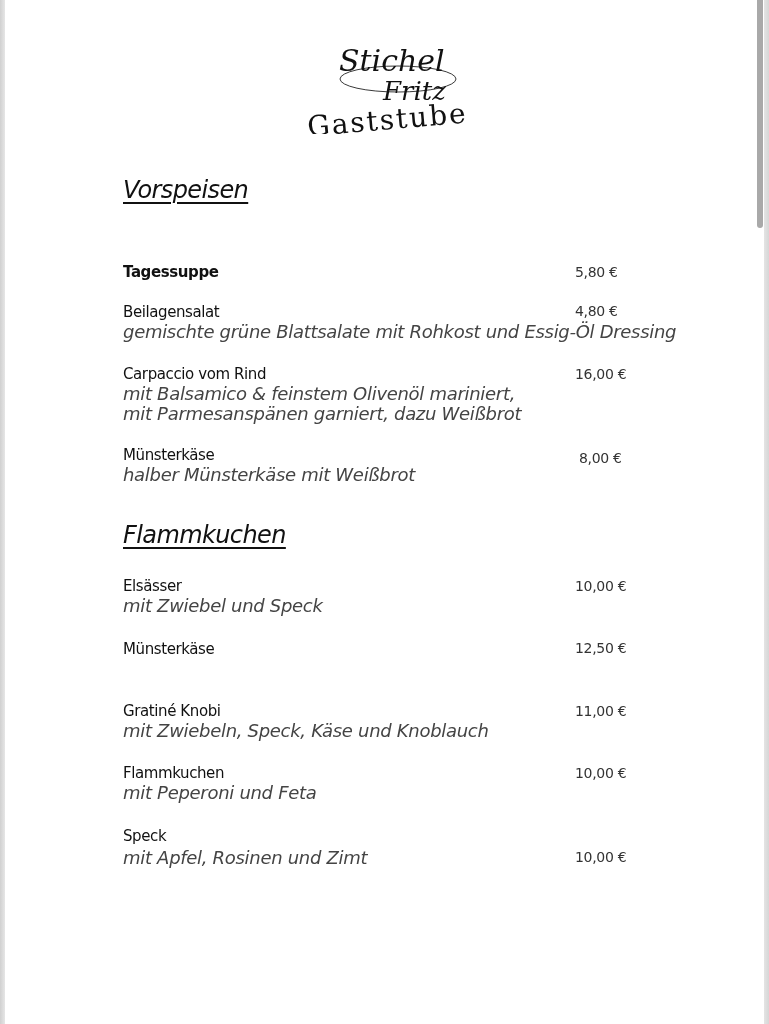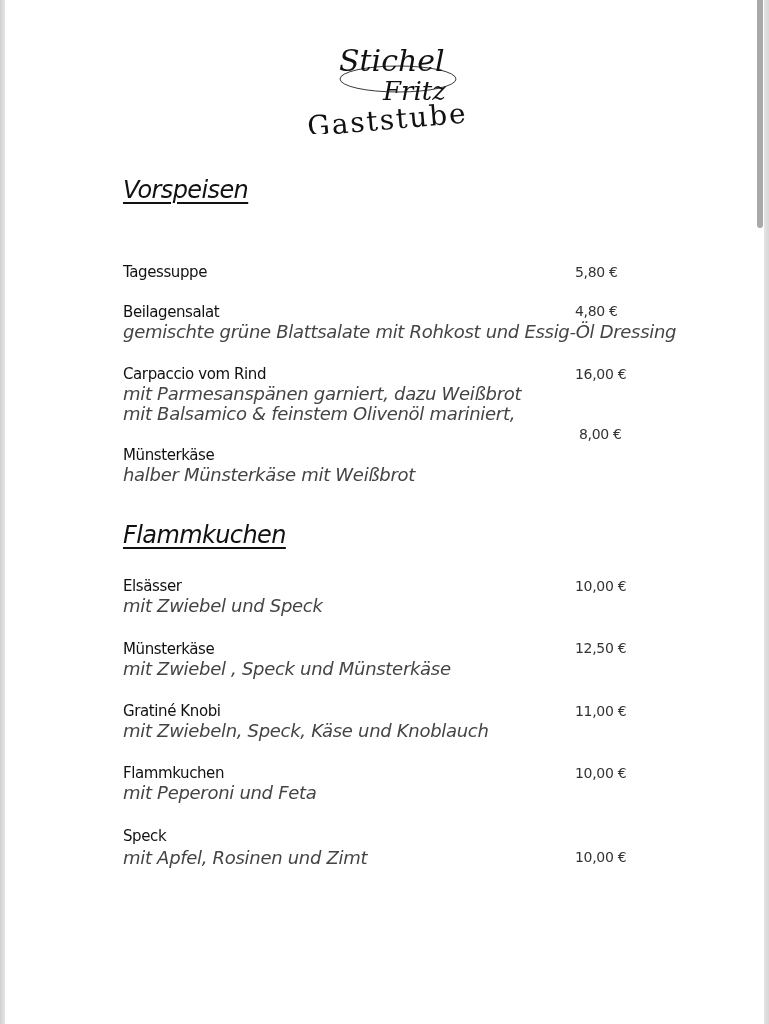--- a/index.html
+++ b/index.html
@@ -109,55 +109,54 @@
     <svg viewBox="0 0 200 100">
       <ellipse cx="95" cy="45" rx="58" ry="13" fill="none" stroke="#222" stroke-width="0.9"></ellipse>
       <text x="36" y="37" font-family="DejaVu Serif, serif" font-style="italic" font-size="30" fill="#111">Stichel</text>
       <text x="80" y="66" font-family="DejaVu Serif, serif" font-style="italic" font-size="26" fill="#111">Fritz</text>
       <text x="4" y="94" font-family="DejaVu Serif, serif" font-size="28" letter-spacing="2" fill="#111" transform="rotate(-5 100 85)">Gaststube</text>
     </svg>
   </div>
 
   <h2 class="section-title" style="top:176px;">Vorspeisen</h2>
 
-  <div class="item" style="top:262px;">
+  <div class="item" style="top:262px;font-weight:bold;">
     <div class="item-name">Tagessuppe</div>
   </div>
   <div class="price" style="left:570px; top:262px;">5,80 €</div>
 
   <div class="item" style="top:302px;">
     <div class="item-name">Beilagensalat</div>
     <div class="item-desc">gemischte grüne Blattsalate mit Rohkost und Essig-Öl Dressing</div>
   </div>
   <div class="price" style="left:570px; top:301px;">4,80 €</div>
 
   <div class="item" style="top:364px;">
     <div class="item-name">Carpaccio vom Rind</div>
+    <div class="item-desc">mit Balsamico &amp; feinstem Olivenöl mariniert,</div>
     <div class="item-desc">mit Parmesanspänen garniert, dazu Weißbrot</div>
-    <div class="item-desc">mit Balsamico &amp; feinstem Olivenöl mariniert,</div>
   </div>
   <div class="price" style="left:570px; top:364px;">16,00 €</div>
 
   <div class="item" style="top:445px;">
     <div class="item-name">Münsterkäse</div>
     <div class="item-desc">halber Münsterkäse mit Weißbrot</div>
   </div>
-  <div class="price" style="left:574px; top:424px;">8,00 €</div>
+  <div class="price" style="left:574px; top:448px;">8,00 €</div>
 
   <h2 class="section-title" style="top:521px;">Flammkuchen</h2>
 
   <div class="item" style="top:576px;">
     <div class="item-name">Elsässer</div>
     <div class="item-desc">mit Zwiebel und Speck</div>
   </div>
   <div class="price" style="left:570px; top:576px;">10,00 €</div>
 
   <div class="item" style="top:639px;">
     <div class="item-name">Münsterkäse</div>
-    <div class="item-desc">mit Zwiebel , Speck und Münsterkäse</div>
   </div>
   <div class="price" style="left:570px; top:638px;text-align:center;">12,50 €</div>
 
   <div class="item" style="top:701px;">
     <div class="item-name">Gratiné Knobi</div>
     <div class="item-desc">mit Zwiebeln, Speck, Käse und Knoblauch</div>
   </div>
   <div class="price" style="left:570px; top:701px;">11,00 €</div>
 
   <div class="item" style="top:763px;">

